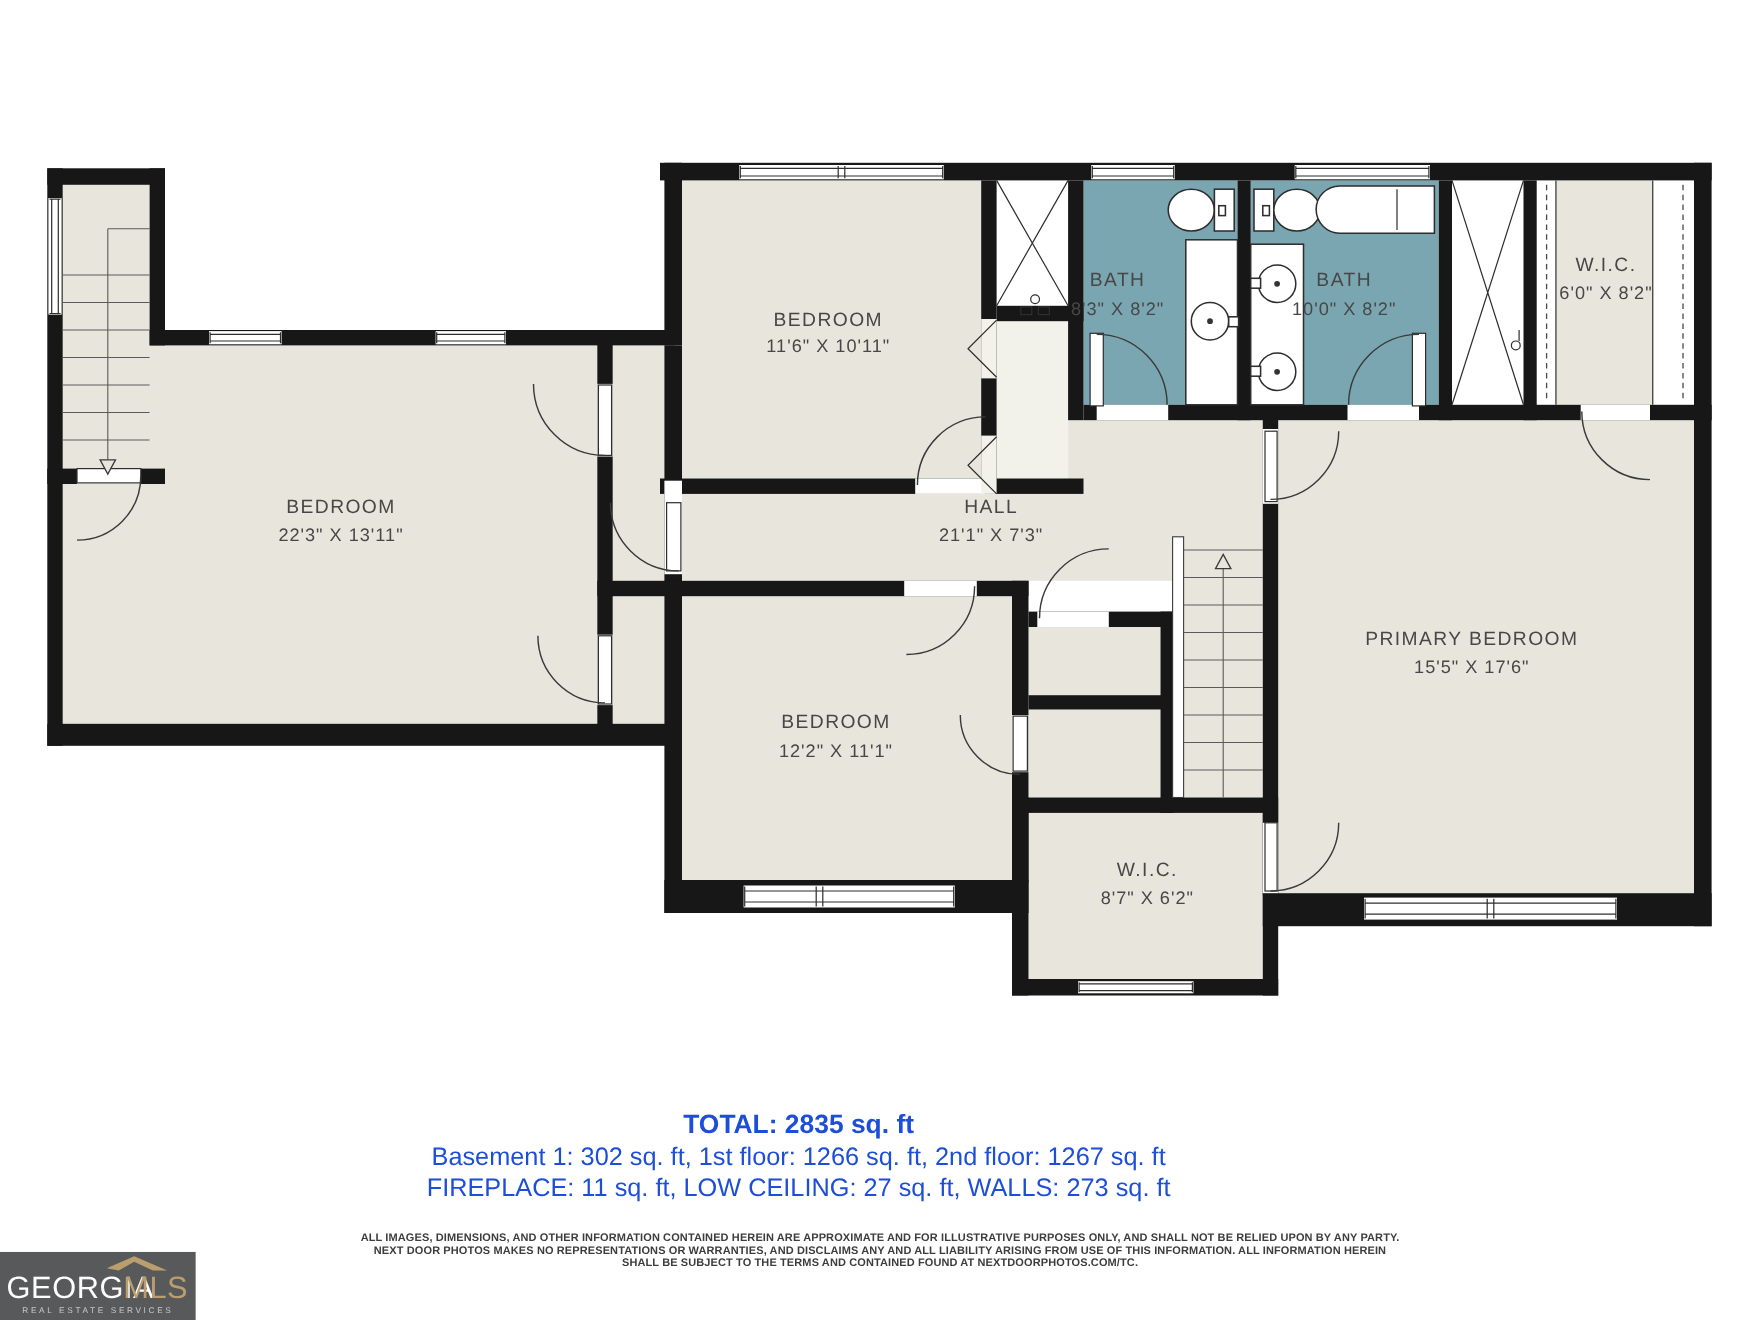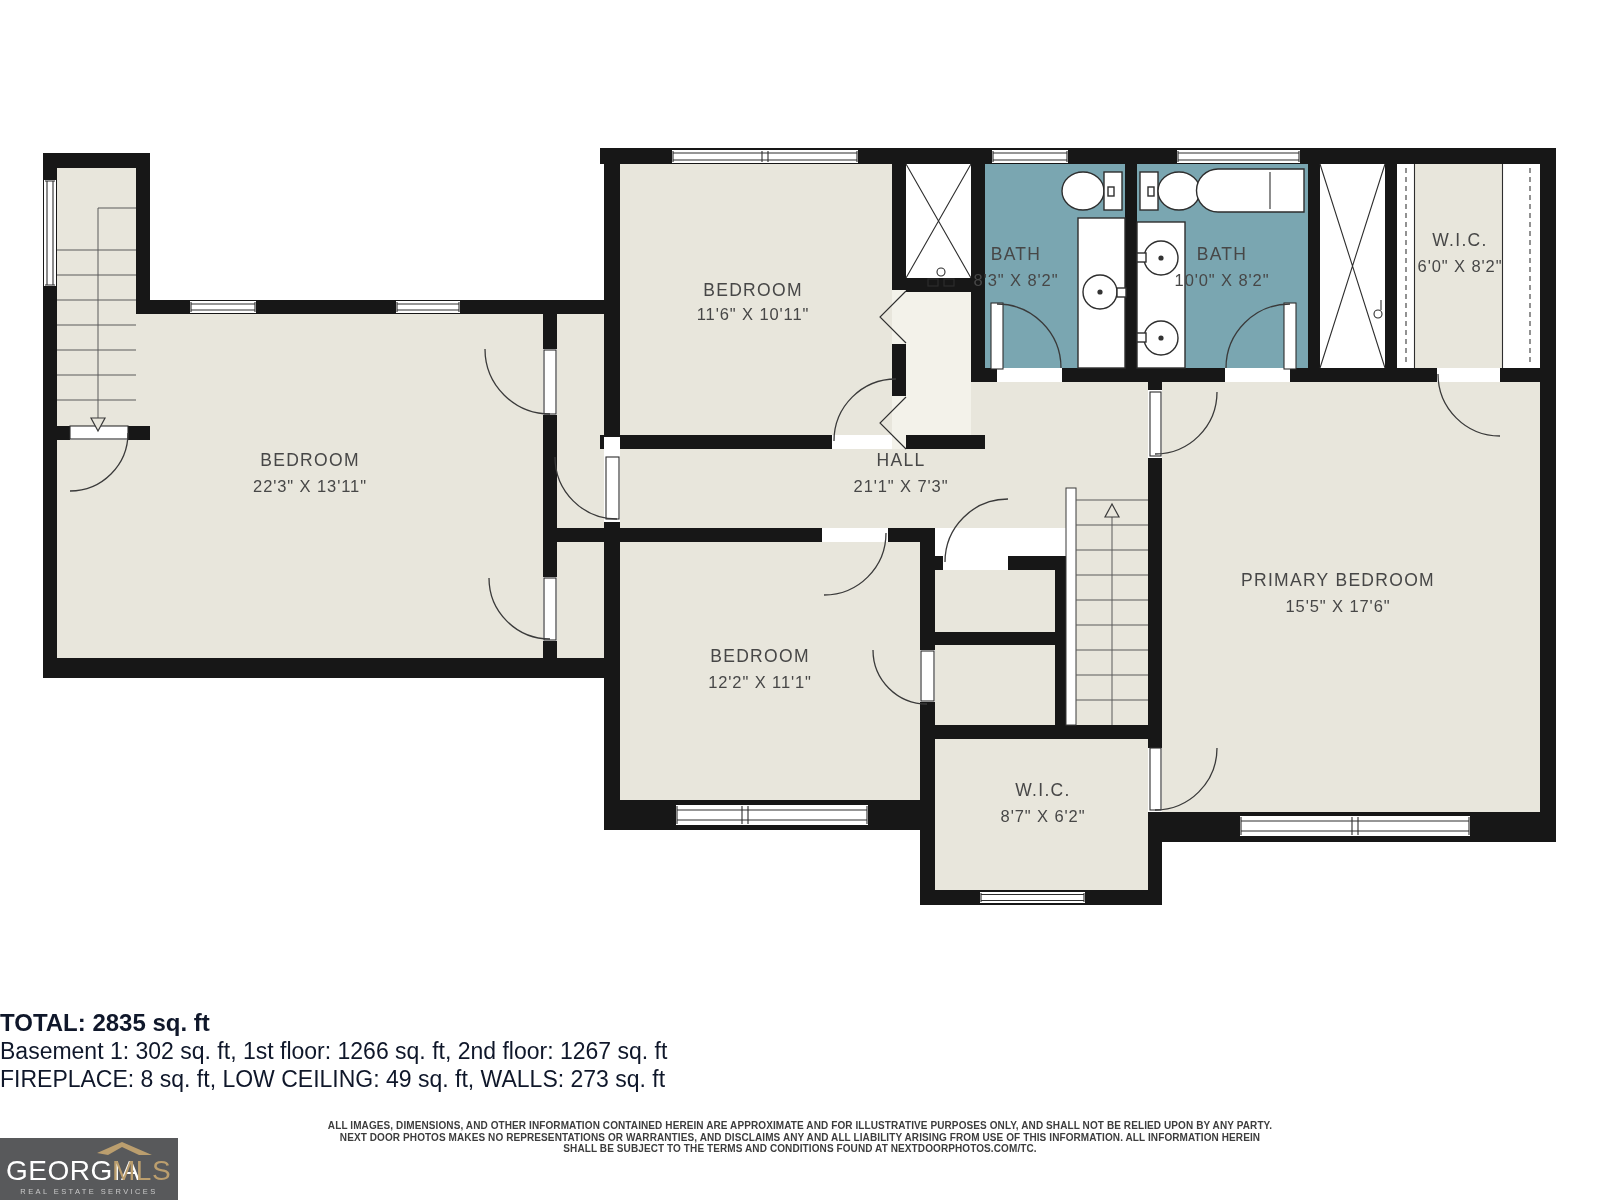--- a/index.html
+++ b/index.html
@@ -10,21 +10,21 @@
   .room-dims{font-size:16.5px;letter-spacing:0.9px;fill:#474747;}
   .wall{fill:#171717;}
   .cut{fill:#ffffff;}
   .cutc{fill:#f3f2ea;}
   .leaf{fill:#ffffff;stroke:#2e2e2e;stroke-width:1.1;}
   .arc{fill:none;stroke:#3a3a3a;stroke-width:1.3;}
   .thin{fill:none;stroke:#2e2e2e;stroke-width:1.1;}
   .tread{stroke:#5a5a5a;stroke-width:1;}
   .fix{fill:#ffffff;stroke:#2e2e2e;stroke-width:1.4;}
   .dash{fill:none;stroke:#4a4a4a;stroke-width:1.2;stroke-dasharray:5 4;}
-  #summary{position:absolute;left:0;top:1008px;width:1452px;text-align:left;color:#0f172a;}
+  #summary{position:absolute;left:0;top:1008px;width:1452px;text-align:center;color:#1d4ed8;}
   #summary .total{font-size:24px;font-weight:bold;line-height:29px;}
   #summary .line{font-size:23px;line-height:28px;}
   #disclaimer{position:absolute;left:0;top:1120px;width:1600px;text-align:center;
               color:#3d3d3d;font-size:10px;font-weight:bold;line-height:11.5px;letter-spacing:0.1px;}
   #logo{position:absolute;left:0;top:1138px;width:178px;height:62px;}
 </style>
 </head>
 <body>
 
 <div id="stage">
@@ -252,27 +252,27 @@
     <text class="room-dims" x="760" y="688">12'2" X 11'1"</text>
     <text class="room-name" x="1043" y="796">W.I.C.</text>
     <text class="room-dims" x="1043" y="822">8'7" X 6'2"</text>
   </g>
 </svg>
 
 
 <div id="summary">
   <div class="total">TOTAL: 2835 sq. ft</div>
   <div class="line">Basement 1: 302 sq. ft, 1st floor: 1266 sq. ft, 2nd floor: 1267 sq. ft</div>
-  <div class="line">FIREPLACE: 8 sq. ft, LOW CEILING: 49 sq. ft, WALLS: 273 sq. ft</div>
+  <div class="line">FIREPLACE: 11 sq. ft, LOW CEILING: 27 sq. ft, WALLS: 273 sq. ft</div>
 </div>
 
 <div id="disclaimer">
   <div>ALL IMAGES, DIMENSIONS, AND OTHER INFORMATION CONTAINED HEREIN ARE APPROXIMATE AND FOR ILLUSTRATIVE PURPOSES ONLY, AND SHALL NOT BE RELIED UPON BY ANY PARTY.</div>
   <div>NEXT DOOR PHOTOS MAKES NO REPRESENTATIONS OR WARRANTIES, AND DISCLAIMS ANY AND ALL LIABILITY ARISING FROM USE OF THIS INFORMATION. ALL INFORMATION HEREIN</div>
-  <div>SHALL BE SUBJECT TO THE TERMS AND CONDITIONS FOUND AT NEXTDOORPHOTOS.COM/TC.</div>
+  <div>SHALL BE SUBJECT TO THE TERMS AND CONTAINED FOUND AT NEXTDOORPHOTOS.COM/TC.</div>
 </div>
 
 
 <div id="logo">
   <svg width="178" height="62" viewBox="0 0 178 62">
     <rect x="0" y="0" width="178" height="62" fill="#58595b"></rect>
     <polygon points="97,15 122,4 152,17 139,17 122,9 108,17" fill="#bb9e6e"></polygon>
     <text x="6" y="42" font-size="28" fill="#ffffff" font-family="Liberation Sans, sans-serif" letter-spacing="0.5">GEORGIA</text>
     <text x="112" y="42" font-size="28" fill="#bb9e6e" font-family="Liberation Sans, sans-serif" letter-spacing="0.5">MLS</text>
     <text x="89" y="56" font-size="7.5" fill="#c9c9c9" text-anchor="middle" letter-spacing="2.4" font-family="Liberation Sans, sans-serif">REAL ESTATE SERVICES</text>

